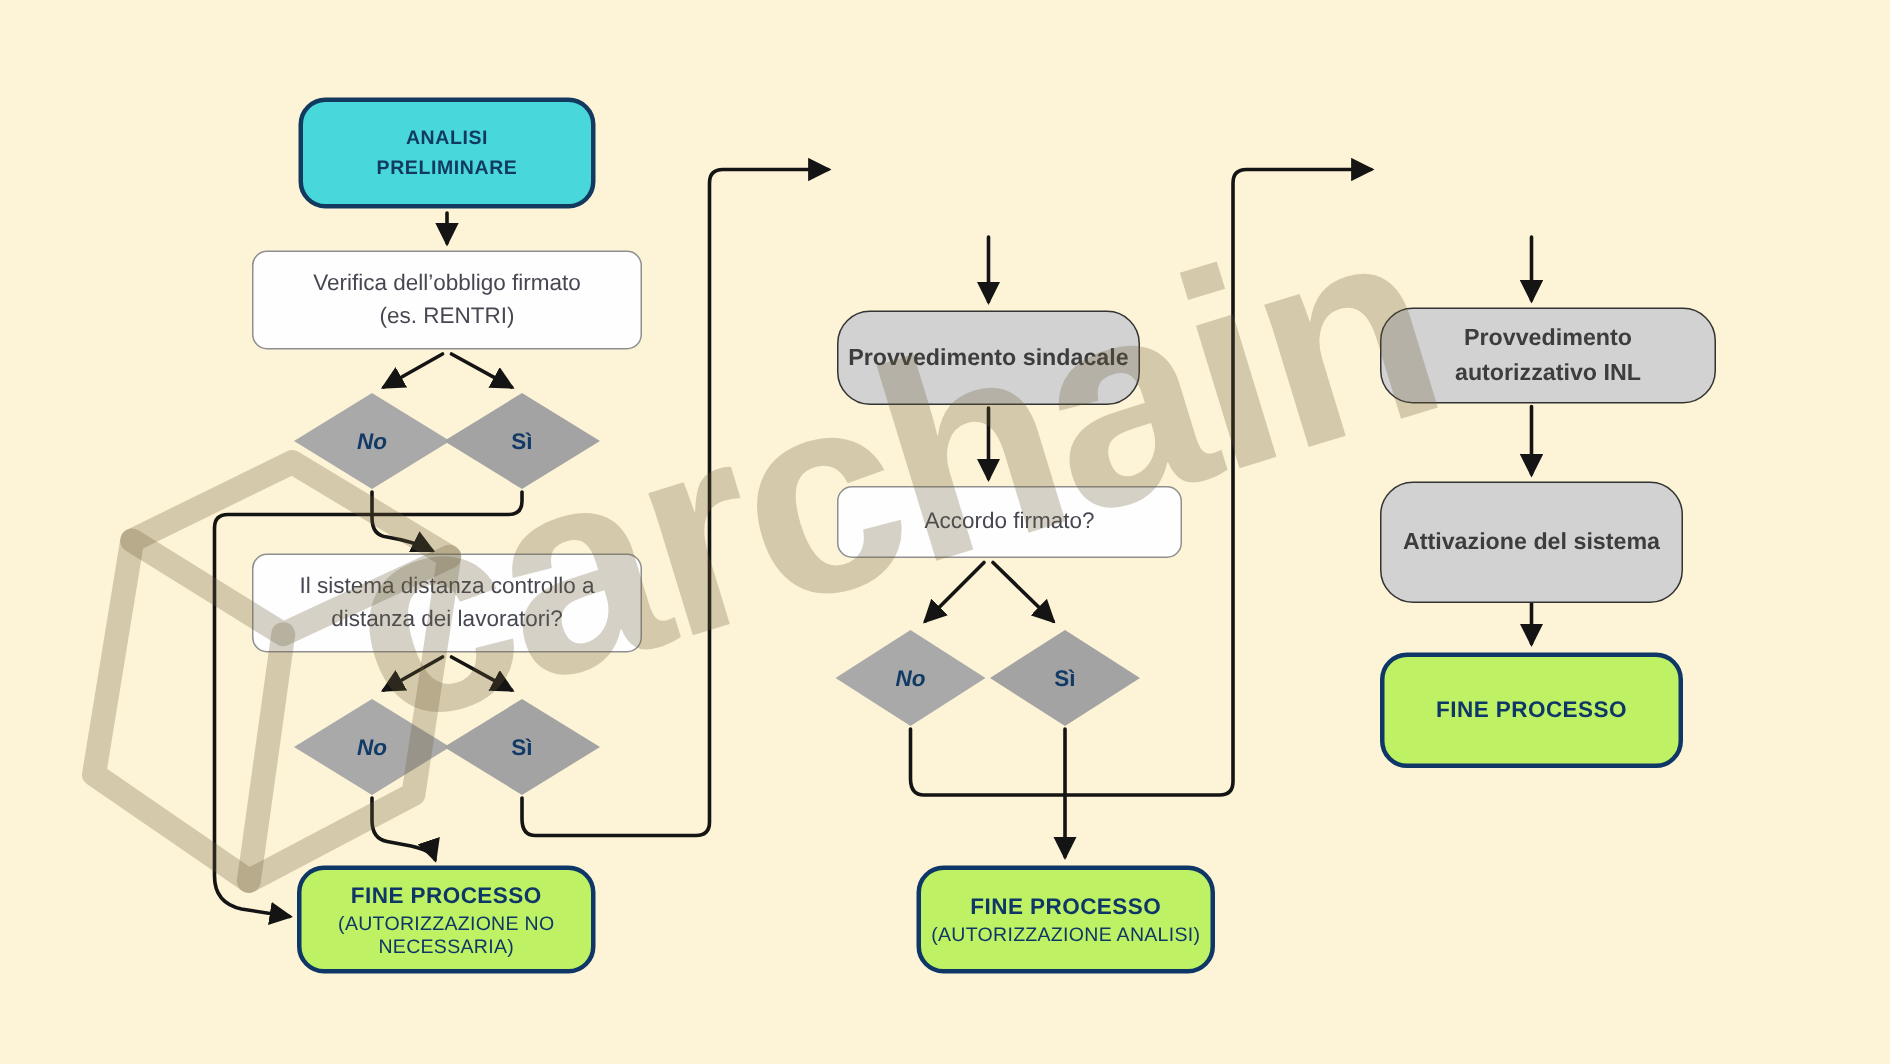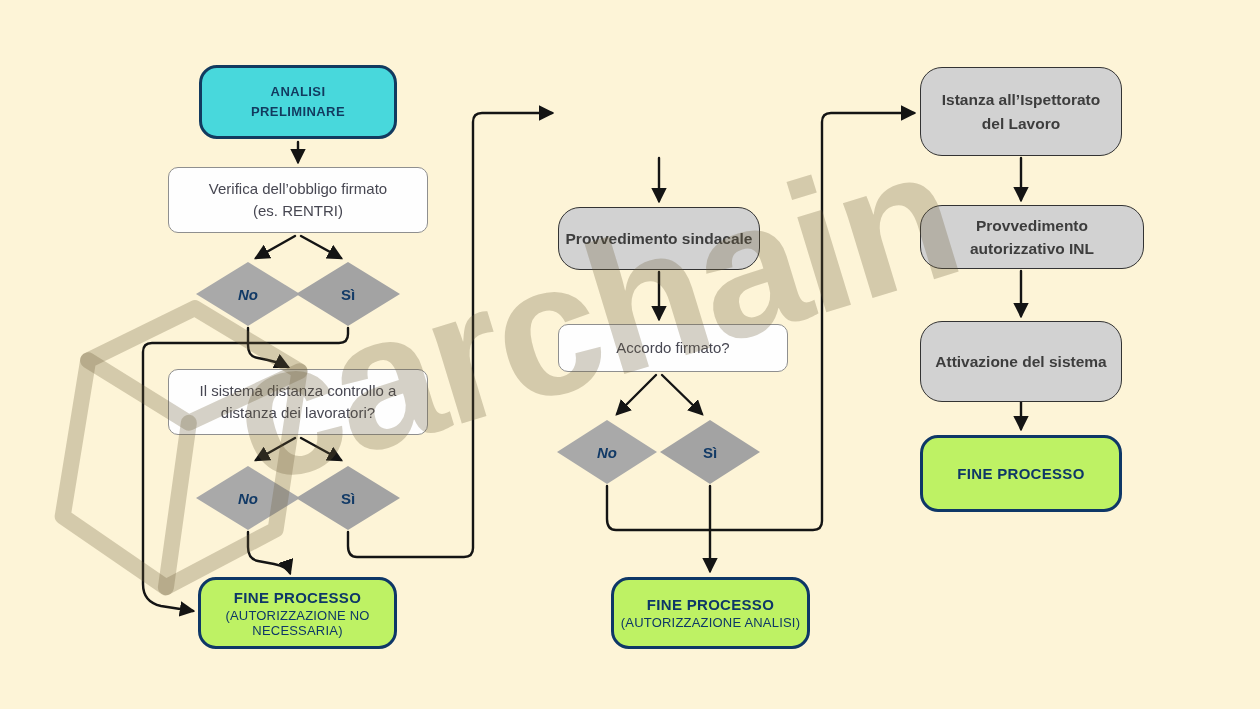--- a/index.html
+++ b/index.html
@@ -117,22 +117,20 @@
 
   <div class="node step" id="n-c2s2">Provvedimento sindacale</div>
   <div class="node qbox" id="n-c2q">Accordo firmato?</div>
   <div class="node diamond d-gray" id="n-d3no">No</div>
   <div class="node diamond d-cyan" id="n-d3si">Sì</div>
   <div class="node endbox" id="n-fine2">
     <span class="t">FINE PROCESSO</span>
     <span class="s">(AUTORIZZAZIONE ANALISI)</span>
   </div>
 
-  <div class="node step" id="n-c3s1">Istanza all’Ispettorato
-del Lavoro</div>
   <div class="node step" id="n-c3s2">Provvedimento
 autorizzativo INL</div>
   <div class="node step" id="n-c3s3">Attivazione del sistema</div>
   <div class="node endbox" id="n-fine3">
     <span class="t">FINE PROCESSO</span>
   </div>
 
   <div id="watermark">
     <svg width="1260" height="709" viewBox="0 0 1260 709">
       <g transform="translate(62,280) rotate(10 120 170)" fill="none" stroke="rgba(108,93,58,0.28)" stroke-width="16" stroke-linejoin="round" stroke-linecap="round">

